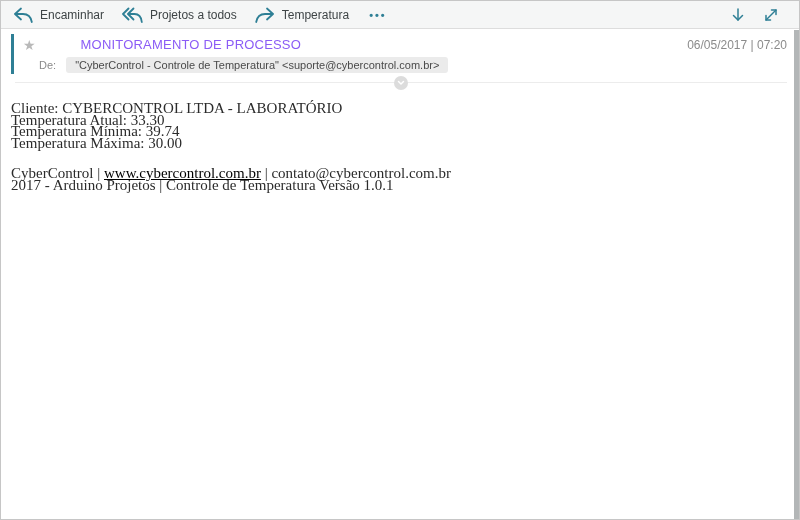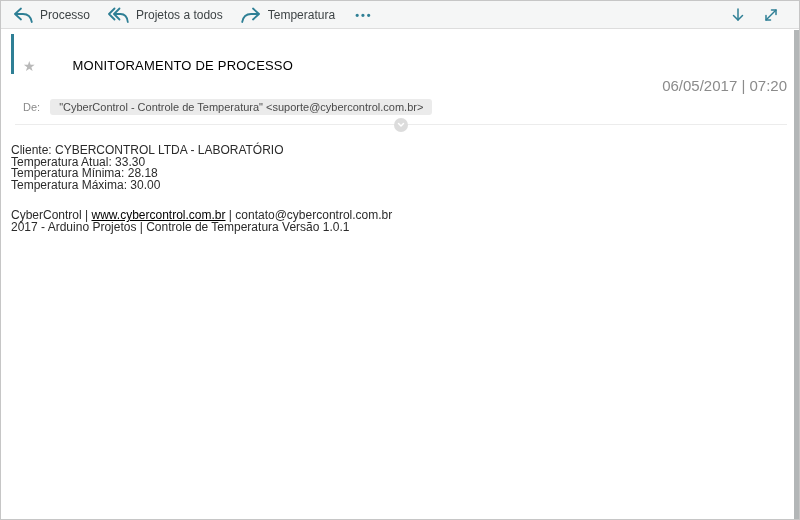--- a/index.html
+++ b/index.html
@@ -26,38 +26,38 @@
   .tb-right{margin-left:auto;display:flex;align-items:center;gap:18px;padding-right:8px;}
   .tb-right .tb-icon{cursor:pointer;}
   
   .msg-header{position:relative;padding:8px 12px 0 14px;}
   .unread-bar{
     position:absolute;left:10px;top:5px;width:3px;height:40px;background:#2e7f95;
   }
   .subject-row{display:flex;align-items:center;padding-left:8px;}
   .star{font-size:14px;color:#b9b9b9;line-height:14px;cursor:pointer;}
   .subject{
-    font-size:13px;color:#000000;letter-spacing:0.2px;padding-left:37px;
+    font-size:13px;color:#8b5cf6;margin-left:8px;letter-spacing:0.2px;padding-left:37px;
   }
-  .date{margin-left:auto;font-size:15px;color:#8b8b8b;white-space:nowrap;margin-top:40px;}
-  .from-row{display:flex;align-items:center;margin-top:5px;padding-left:8px;}
+  .date{margin-left:auto;font-size:12px;color:#8b8b8b;white-space:nowrap;}
+  .from-row{display:flex;align-items:center;margin-top:5px;padding-left:24px;}
   .from-label{font-size:11px;color:#8a8a8a;}
   .from-chip{
     margin-left:10px;background:#ebebeb;border-radius:3px;padding:2px 9px;
     font-size:11px;color:#4a4a4a;cursor:pointer;white-space:nowrap;
   }
   
   .divider{position:relative;margin-top:9px;border-top:1px solid #ececec;height:0;}
   .collapse-btn{
     position:absolute;left:50%;top:0;transform:translate(-50%,-50%);
     width:14px;height:14px;border-radius:50%;background:#dcdcdc;
     display:flex;align-items:center;justify-content:center;cursor:pointer;border:none;padding:0;
   }
   
-  .mail-body{padding:20px 14px 0 10px;font-size:12px;line-height:11.5px;color:#2b2b2b;}
+  .mail-body{padding:20px 14px 0 10px;font-size:15px;line-height:11.5px;color:#2b2b2b;font-family:Liberation Serif, serif;}
   .mail-body .line{white-space:pre;}
   .signature{margin-top:19px;}
   .sig-link{color:#000000;text-decoration:underline;cursor:pointer;}
   
   .scrollbar{
     position:absolute;top:29px;right:0;bottom:0;width:5px;background:#b3b6b7;cursor:pointer;
   }
 </style>
 </head>
 <body>
@@ -65,21 +65,21 @@
 <div class="page">
 
   <div class="toolbar">
     <button class="tb-btn">
       <span class="tb-icon">
         <svg width="20" height="16" viewBox="0 0 20 16" fill="none" stroke="currentColor" stroke-width="1.8" stroke-linecap="round" stroke-linejoin="round">
           <path d="M8 1.5 L2 7 L8 12.5"></path>
           <path d="M2.5 7 H10 C15 7 18 10.5 18.8 15"></path>
         </svg>
       </span>
-      <span>Processo</span>
+      <span>Encaminhar</span>
     </button>
 
     <button class="tb-btn">
       <span class="tb-icon">
         <svg width="21" height="16" viewBox="0 0 21 16" fill="none" stroke="currentColor" stroke-width="1.8" stroke-linecap="round" stroke-linejoin="round">
           <path d="M6.5 1.5 L1 7 L6.5 12.5"></path>
           <path d="M11.5 1.5 L6 7 L11.5 12.5"></path>
           <path d="M6.5 7 H12.5 C17 7 19.3 10.5 19.8 15"></path>
         </svg>
       </span>
@@ -138,21 +138,21 @@
             <path d="M3.5 5 L7 8.5 L10.5 5"></path>
           </svg>
         </span>
       </button>
     </div>
   </div>
 
   <div class="mail-body">
     <div class="line">Cliente: CYBERCONTROL LTDA - LABORATÓRIO</div>
     <div class="line">Temperatura Atual: 33.30</div>
-    <div class="line">Temperatura Mínima: 28.18</div>
+    <div class="line">Temperatura Mínima: 39.74</div>
     <div class="line">Temperatura Máxima: 30.00</div>
 
     <div class="signature">
       <div class="line"><span>CyberControl | </span><a class="sig-link">www.cybercontrol.com.br</a><span> | contato@cybercontrol.com.br</span></div>
       <div class="line">2017 - Arduino Projetos | Controle de Temperatura Versão 1.0.1</div>
     </div>
   </div>
 
   <div class="scrollbar"></div>
 

